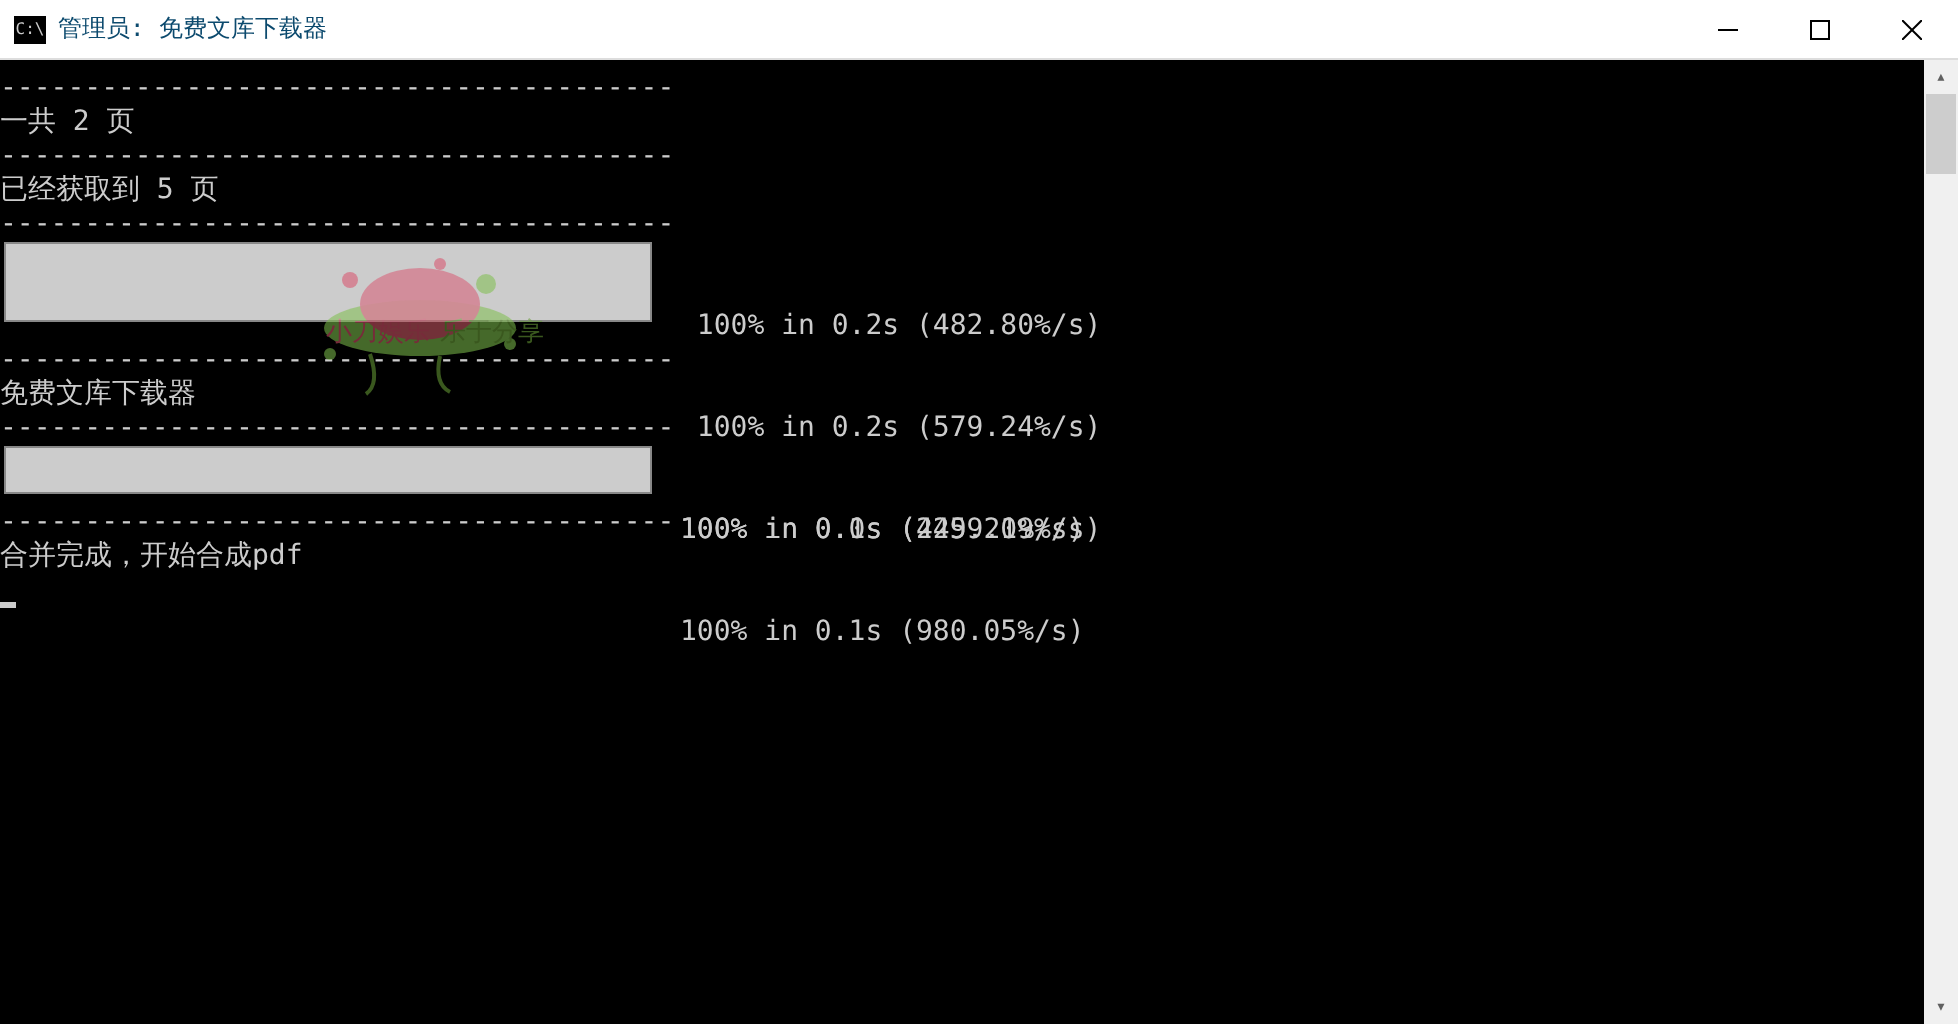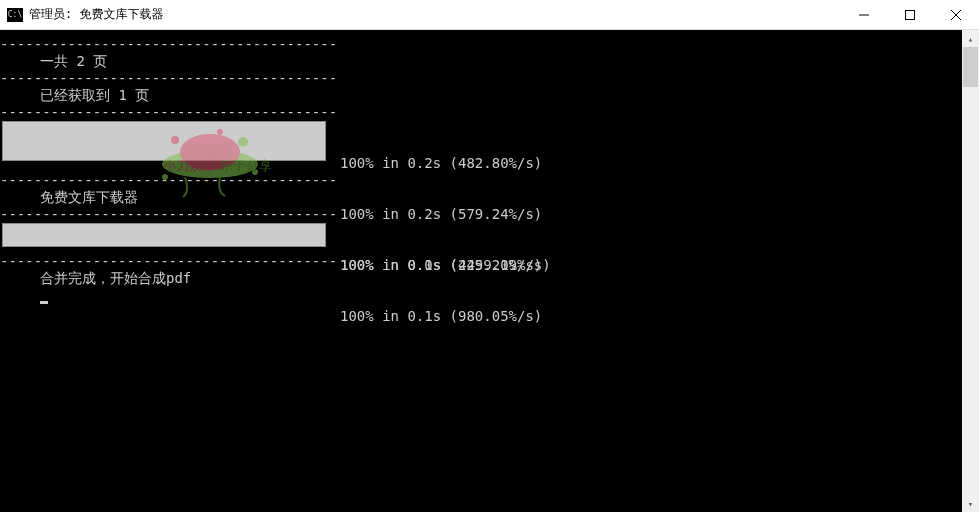--- a/index.html
+++ b/index.html
@@ -27,21 +27,21 @@
   background: #000;
   display: flex;
   align-items: center;
   justify-content: center;
   font-size: 8px;
   color: #ccc;
   font-family: monospace;
 }
 .titlebar-text {
   font-size: 12px;
-  color: #000000;
+  color: #0c4a6e;
   flex: 1;
 }
 .win-buttons { display: flex; height: 100%; }
 .win-btn {
   width: 46px;
   height: 30px;
   display: flex;
   align-items: center;
   justify-content: center;
   cursor: pointer;
@@ -84,38 +84,38 @@
   right: 1px;
   height: 40px;
   background: #cdcdcd;
 }
 .dash-line {
   letter-spacing: 0;
   font-family: Consolas, monospace;
   white-space: pre;
   overflow: hidden;
 }
-.text-line { white-space: pre; margin-left: 40px; }
+.text-line { white-space: pre; }
 .progress-row {
   display: flex;
   align-items: center;
   height: 17px;
 }
 .progress-bar-wrap {
   display: inline-block;
   border: 1px solid #888;
   height: 15px;
   width: 324px;
   margin-left: 2px;
   margin-right: 14px;
   background: #cccccc;
 }
 .tall-bar .progress-bar-wrap { height: 40px; }
 .tall-bar { height: 42px; align-items: flex-start; }
-.tall-bar .side-text { padding-top: 0; }
+.tall-bar .side-text { padding-top: 0; text-align: right; }
 .side-text {
   font-family: Consolas, "NSimSun", monospace;
   white-space: pre;
 }
 .cursor {
   display: inline-block;
   width: 8px;
   height: 3px;
   background: #cccccc;
   vertical-align: bottom;
@@ -154,21 +154,21 @@
           <line x1="10" y1="0" x2="0" y2="10" stroke="#000" stroke-width="1"></line>
         </svg>
     </div>
   </div>
 </div>
 
 <div class="console">
   <div class="dash-line">----------------------------------------</div>
   <div class="text-line">一共 2 页</div>
   <div class="dash-line">----------------------------------------</div>
-  <div class="text-line">已经获取到 1 页</div>
+  <div class="text-line">已经获取到 5 页</div>
   <div class="dash-line">----------------------------------------</div>
 
   <div class="progress-row tall-bar">
     <span class="progress-bar-wrap"></span>
     <span class="side-text">
       <div>100% in 0.2s (482.80%/s)</div>
       <div>100% in 0.2s (579.24%/s)</div>
       <div>100% in 0.0s (2499.19%/s)</div>
     </span>
   </div>

